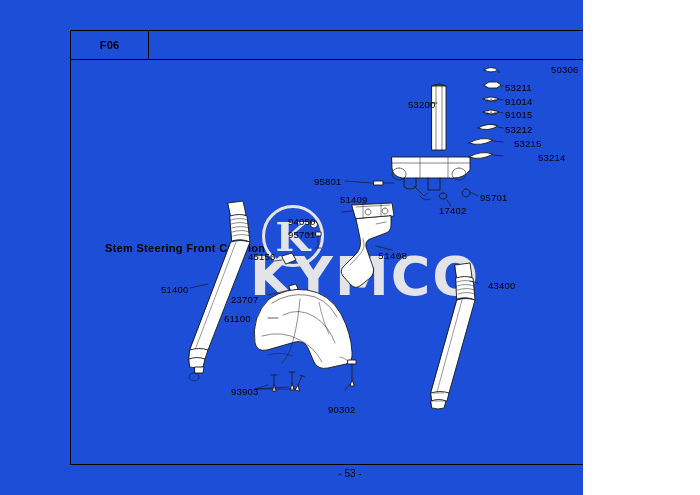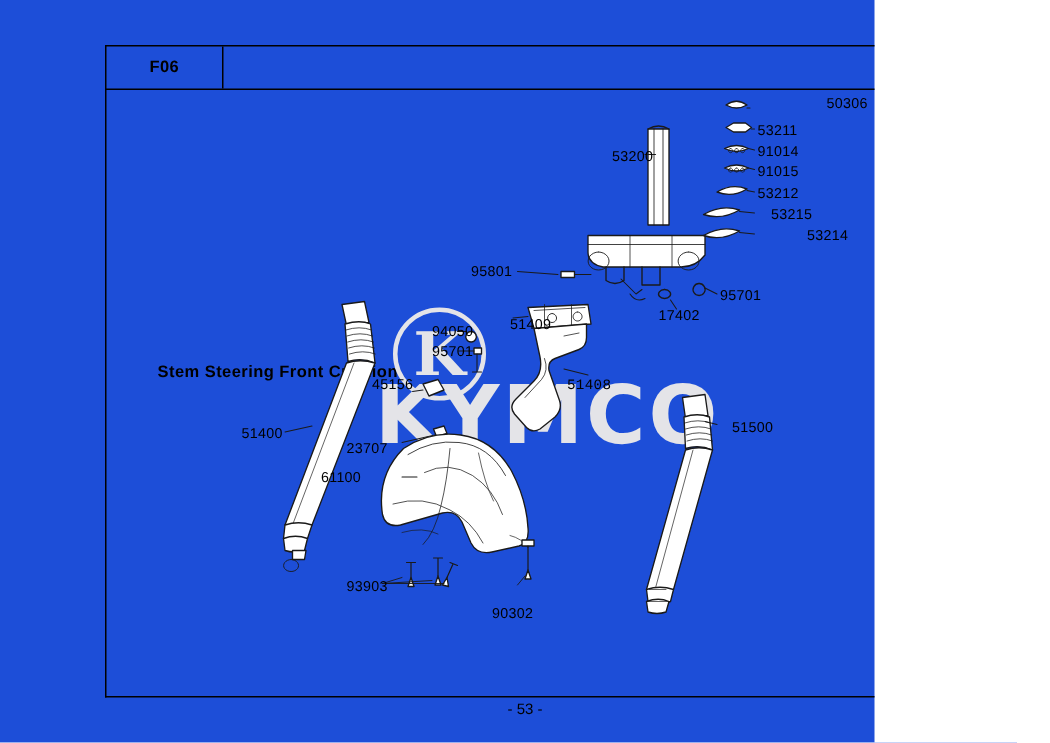--- a/index.html
+++ b/index.html
@@ -279,27 +279,27 @@
   <div class="lbl" style="left:505px; top:96px;">91014</div>
   <div class="lbl" style="left:505px; top:109px;">91015</div>
   <div class="lbl" style="left:505px; top:124px;text-align:right;">53212</div>
   <div class="lbl" style="left:514px; top:138px;">53215</div>
   <div class="lbl" style="left:505px; top:152px;margin-left:33px;">53214</div>
 
   <div class="lbl" style="left:408px; top:99px;">53200</div>
   <div class="lbl" style="left:314px; top:176px;">95801</div>
   <div class="lbl" style="left:480px; top:192px;">95701</div>
   <div class="lbl" style="left:439px; top:205px;">17402</div>
-  <div class="lbl" style="left:340px; top:211px;text-align:right;">51409</div>
+  <div class="lbl" style="left:340px; top:194px;text-align:right;">51409</div>
   <div class="lbl" style="left:288px; top:216px;text-align:center;">94050</div>
   <div class="lbl" style="left:288px; top:229px;">95701</div>
   <div class="lbl" style="left:378px; top:251px;font-family:Liberation Mono, monospace;">51408</div>
   <div class="lbl" style="left:248px; top:251px;">45156</div>
   <div class="lbl" style="left:161px; top:284px;">51400</div>
   <div class="lbl" style="left:231px; top:294px;">23707</div>
-  <div class="lbl" style="left:214px; top:313px;text-align:right;">61100</div>
-  <div class="lbl" style="left:488px; top:280px;">51500</div>
+  <div class="lbl" style="left:224px; top:313px;text-align:right;">61100</div>
+  <div class="lbl" style="left:488px; top:280px;">43400</div>
   <div class="lbl" style="left:231px; top:386px;">93903</div>
   <div class="lbl" style="left:328px; top:386px;margin-top:18px;">90302</div>
 
   <div class="page-number">- 53 -</div>
 
 </div>
 
 </body></html>

